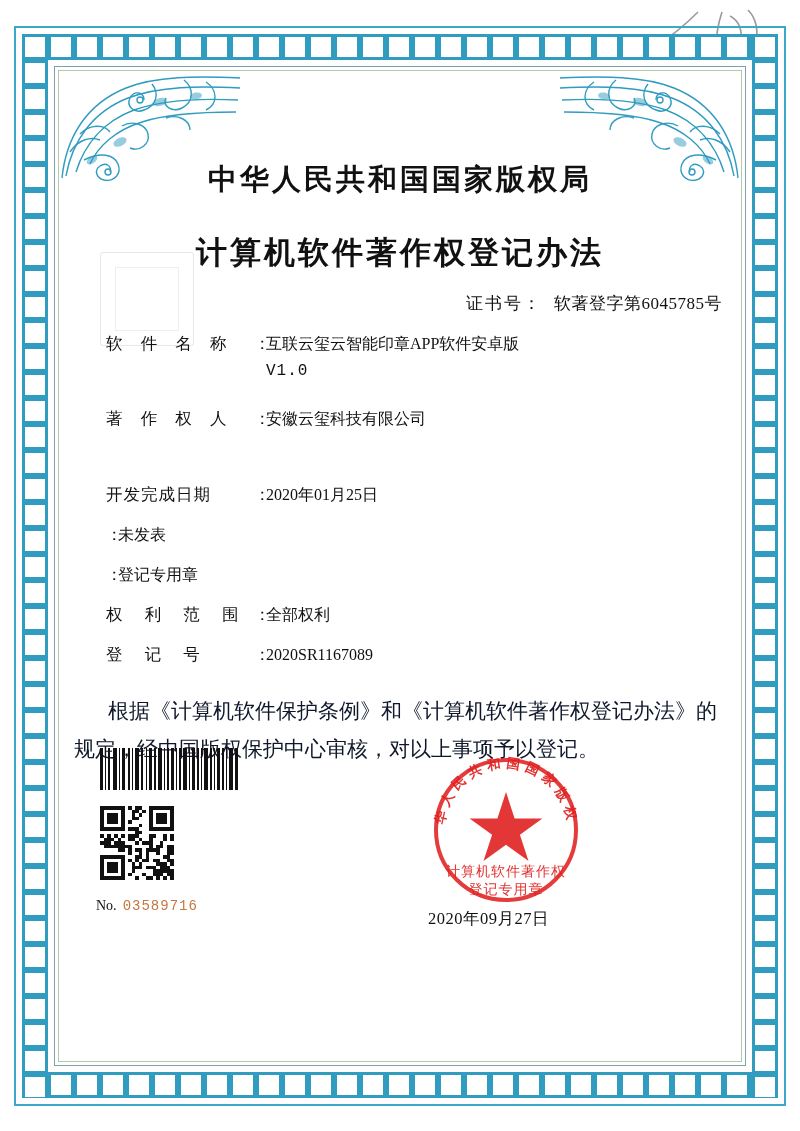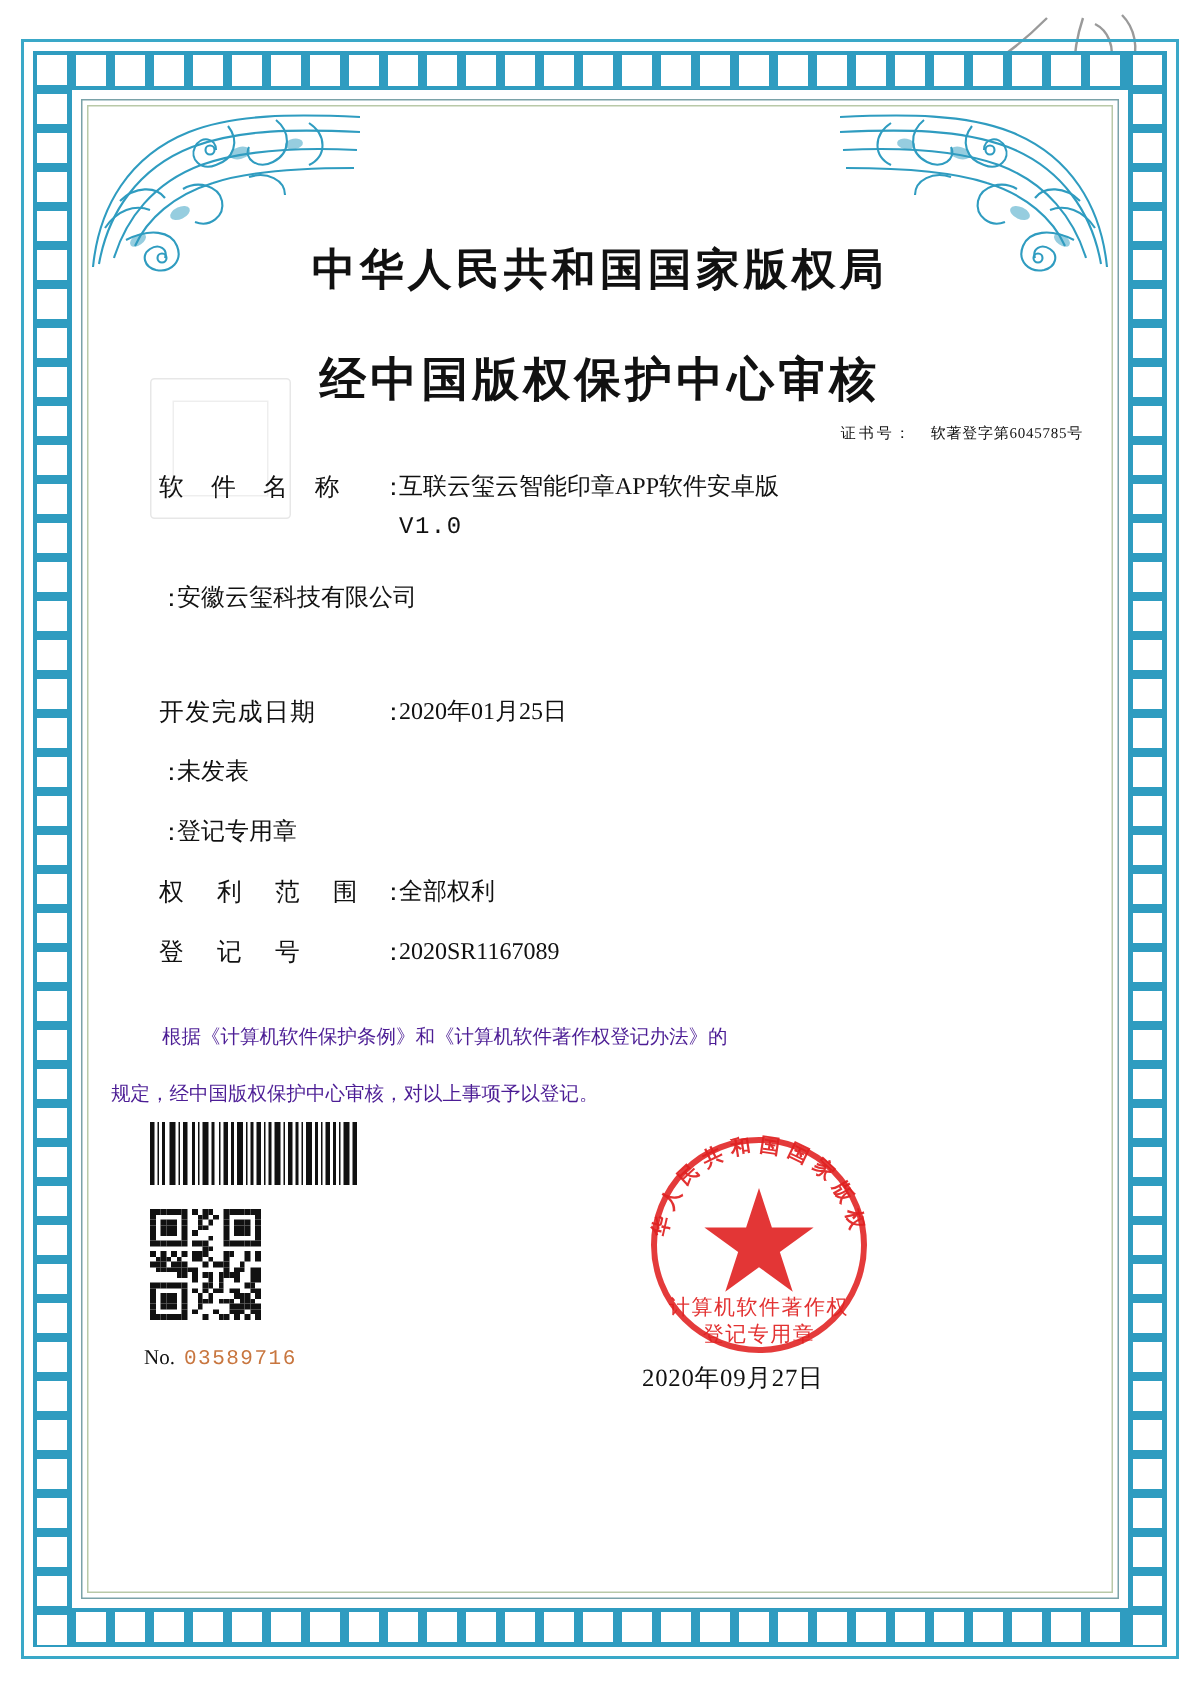--- a/index.html
+++ b/index.html
@@ -109,23 +109,23 @@
     text-align: center;
     font-size: 31px;
     font-weight: bold;
     letter-spacing: 3px;
     color: #111;
     margin-top: 32px;
   }
 
   .cert-no {
     text-align: right;
-    margin-top: 8px;
+    margin-top: 18px;
     padding-right: 8px;
-    font-size: 10px;
+    font-size: 17px;
     color: #111;
     letter-spacing: 0.5px;
   }
   .cert-no .lbl { letter-spacing: 2px; }
   .cert-no .val { margin-left: 12px; }
 
   .fields {
     margin-top: 16px;
     padding-left: 36px;
   }
@@ -156,23 +156,23 @@
     letter-spacing: 1px;
   }
 
   .gap-a { height: 18px; }
   .gap-b { height: 30px; }
 
   .block-2 .field-row { margin-bottom: 14px; }
 
   .paragraph {
     margin-top: 24px;
-    font-size: 13px;
+    font-size: 21px;
     line-height: 38px;
-    color: #4c1d95;
+    color: #0f172a;
     padding-left: 4px;
     padding-right: 6px;
     text-align: justify;
   }
   .paragraph .indent { display: inline-block; width: 34px; }
 
   
   .barcode {
     position: absolute;
     left: 100px; top: 748px;
@@ -325,39 +325,40 @@
         <ellipse cx="140" cy="28" rx="6" ry="3.5" transform="rotate(-10 140 28)"></ellipse>
       </g>
     </svg>
   </div>
 
   <div class="watermark"></div>
 
   <div class="content">
 
     <div class="title-org">中华人民共和国国家版权局</div>
-    <div class="title-main">经中国版权保护中心审核</div>
+    <div class="title-main">计算机软件著作权登记办法</div>
 
     <div class="cert-no">
       <span class="lbl">证书号：</span><span class="val">软著登字第6045785号</span>
     </div>
 
     <div class="fields block-1">
       <div class="field-row">
         <span class="f-label sp1">软 件 名 称</span>
         <span class="f-colon">：</span>
         <span class="f-value">
           <span>互联云玺云智能印章APP软件安卓版</span><br>
           <span class="mono">V1.0</span>
         </span>
       </div>
 
       <div class="gap-a"></div>
 
       <div class="field-row">
+        <span class="f-label sp1">著 作 权 人</span>
         <span class="f-colon">：</span>
         <span class="f-value">安徽云玺科技有限公司</span>
       </div>
     </div>
 
     <div class="gap-b"></div>
 
     <div class="fields block-2">
       <div class="field-row">
         <span class="f-label sp0">开发完成日期</span>

